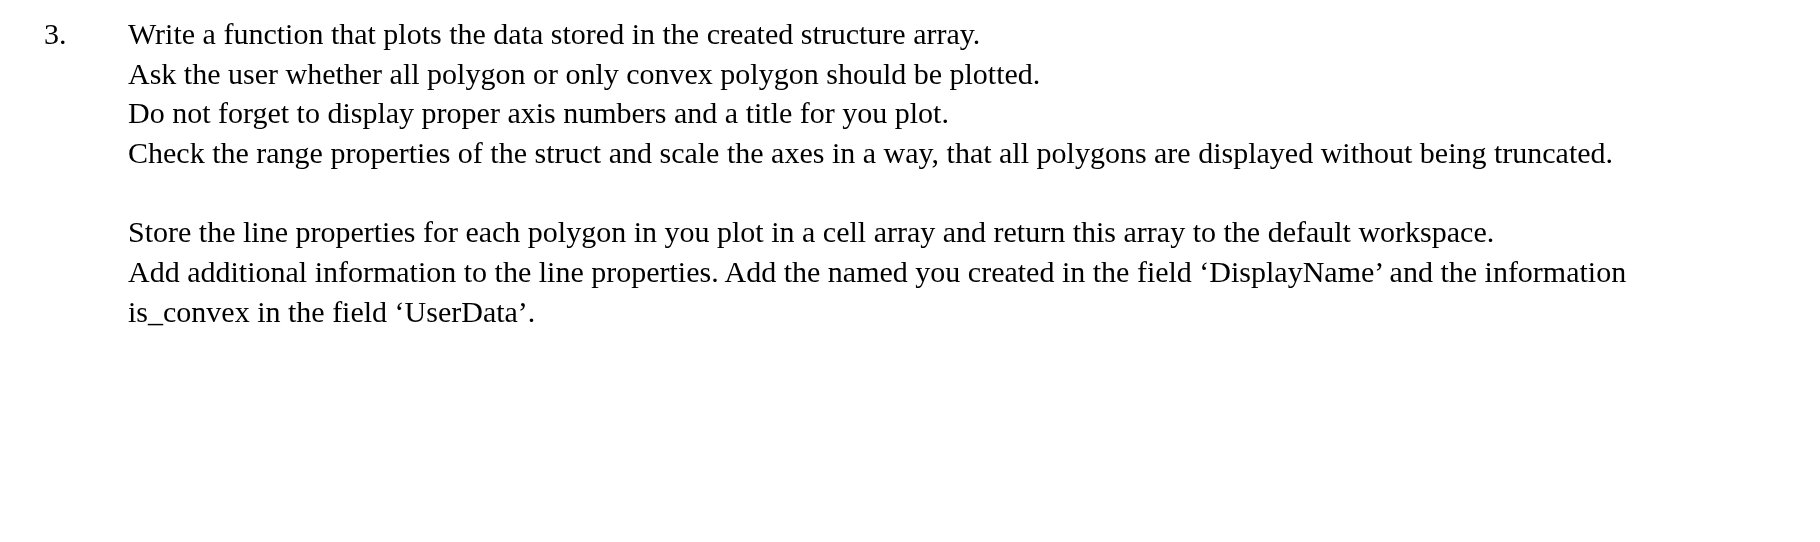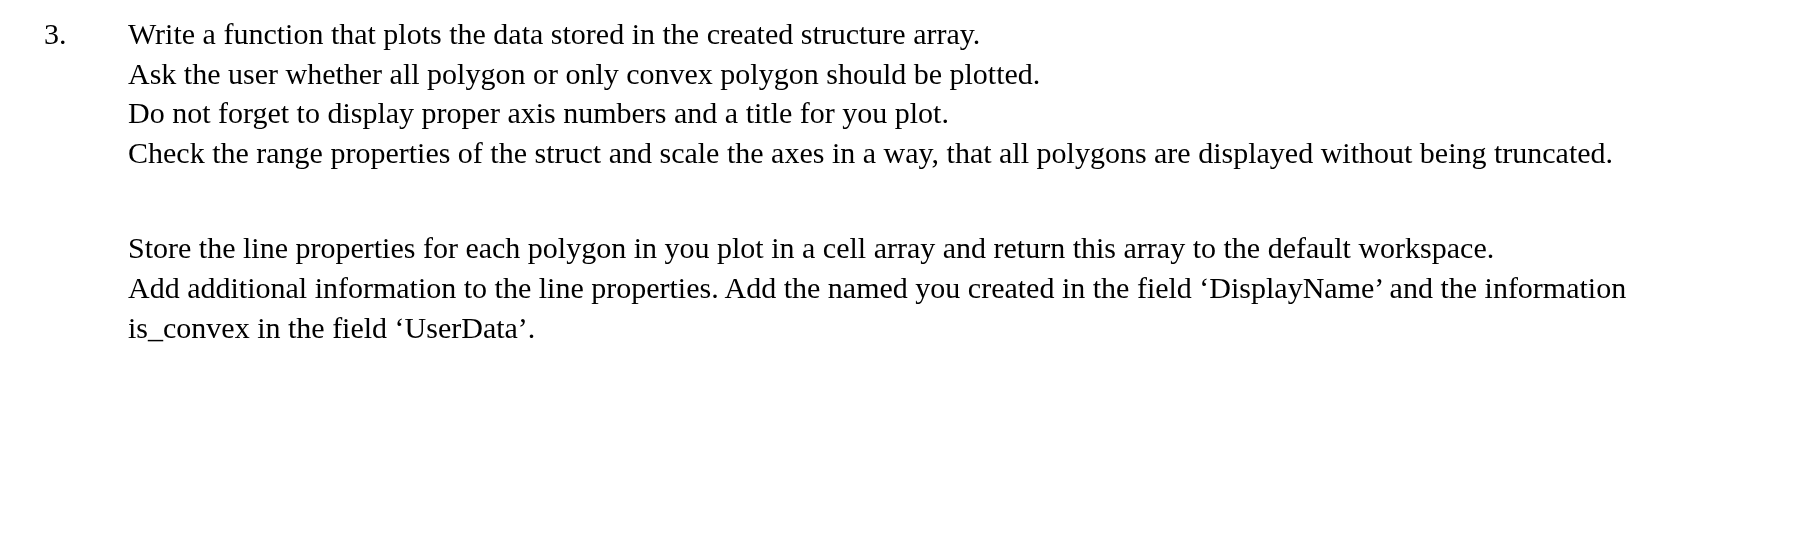--- a/index.html
+++ b/index.html
@@ -25,21 +25,21 @@
       width: 88px;
       flex-shrink: 0;
       text-align: left;
       padding-left: 4px;
     }
     .content {
       flex: 1;
       max-width: 1620px;
     }
     .para {
-      margin-bottom: 56px;
+      margin-bottom: 40px;
     }
     .para:last-child {
       margin-bottom: 16px;
     }
   </style>
 </head>
 <body>
 
 <div class="item">
   <div class="marker">3.</div>

